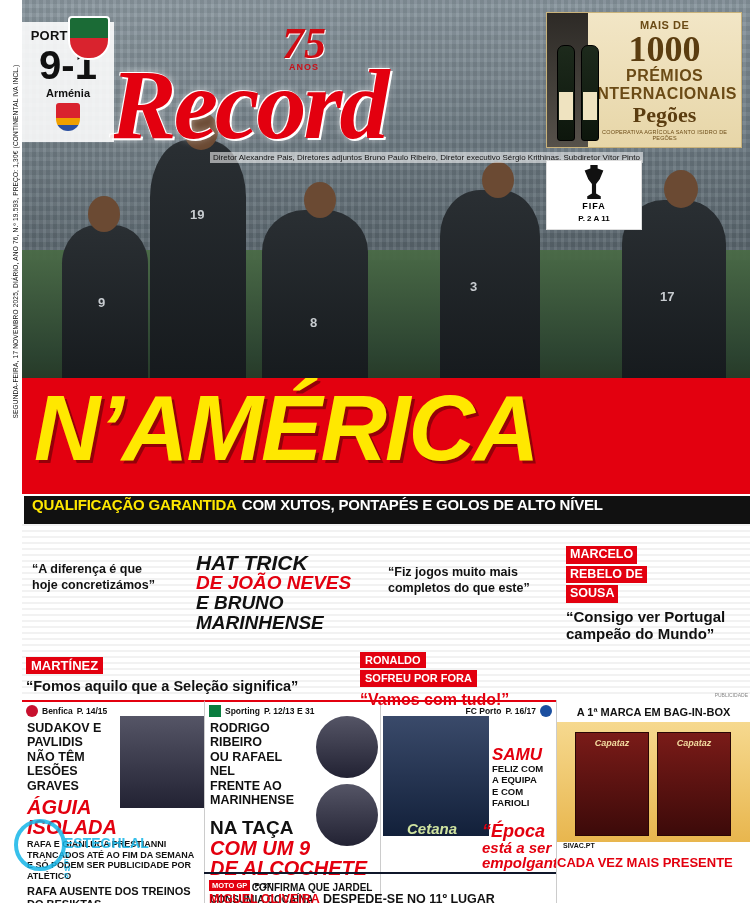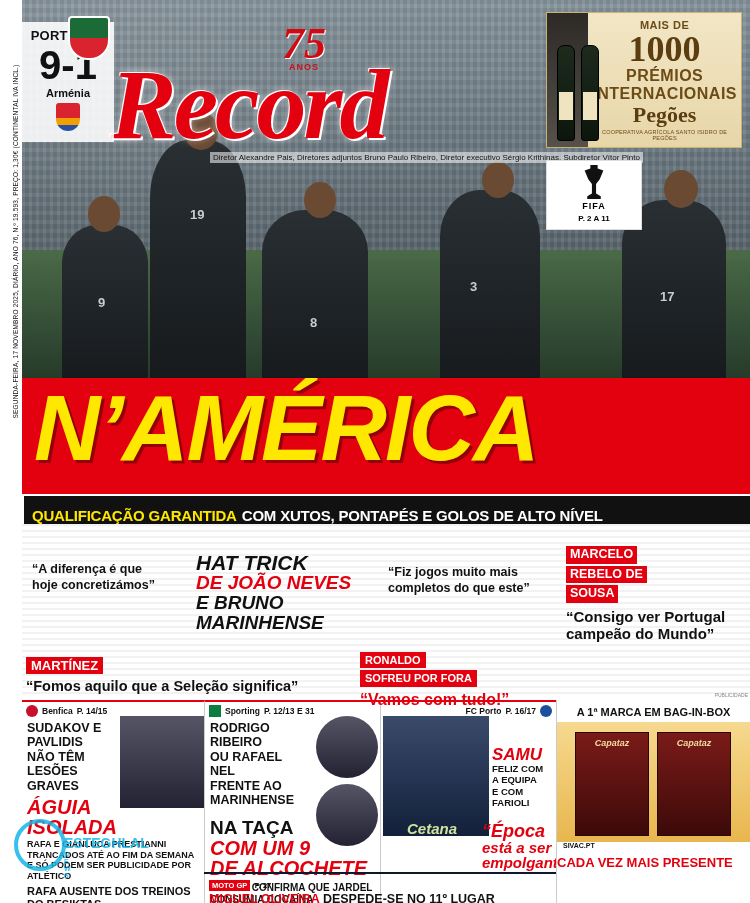--- a/index.html
+++ b/index.html
@@ -124,21 +124,21 @@
   }
   .headline {
     position:absolute; left:34px; top:382px; z-index:21;
     font-size:92px; font-weight:700; font-style:italic; color:#ffe800;
     letter-spacing:-2px; line-height:1; text-shadow: 3px 3px 0 rgba(0,0,0,.35);
     font-family:"Liberation Sans", sans-serif;
   }
   .subline {
     position:absolute; left:24px; top:496px; width:726px; height:28px; z-index:21;
     background:#111; color:#fff; font-size:15px; font-weight:700; letter-spacing:-.2px;
-    display:flex; align-items:flex-end; padding-left:8px;
+    display:flex; align-items:flex-start; padding-left:8px;
   }
   .subline .yl { color:#ffe800; margin-right:5px; }
 
   
   .quotes { position:absolute; left:22px; top:524px; width:728px; height:170px; background:#fff; z-index:20;
             background-image:
               repeating-linear-gradient(0deg, rgba(0,0,0,.05) 0 2px, transparent 2px 6px);
   }
   .q-card { position:absolute; font-weight:700; }
   .q1 { left:32px; top:562px; width:132px; font-size:12.5px; color:#111; line-height:1.25; z-index:22;}

